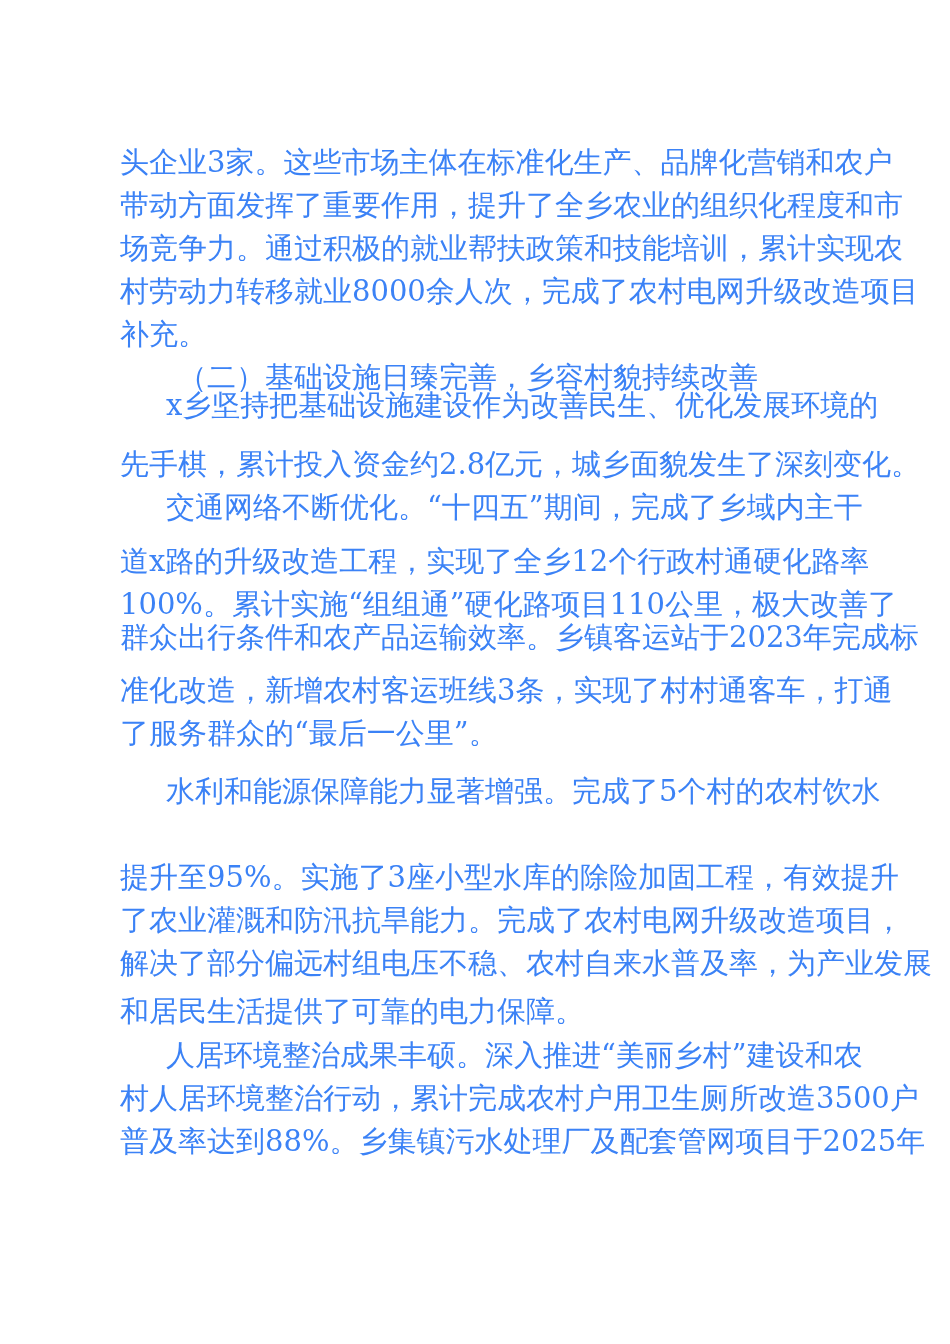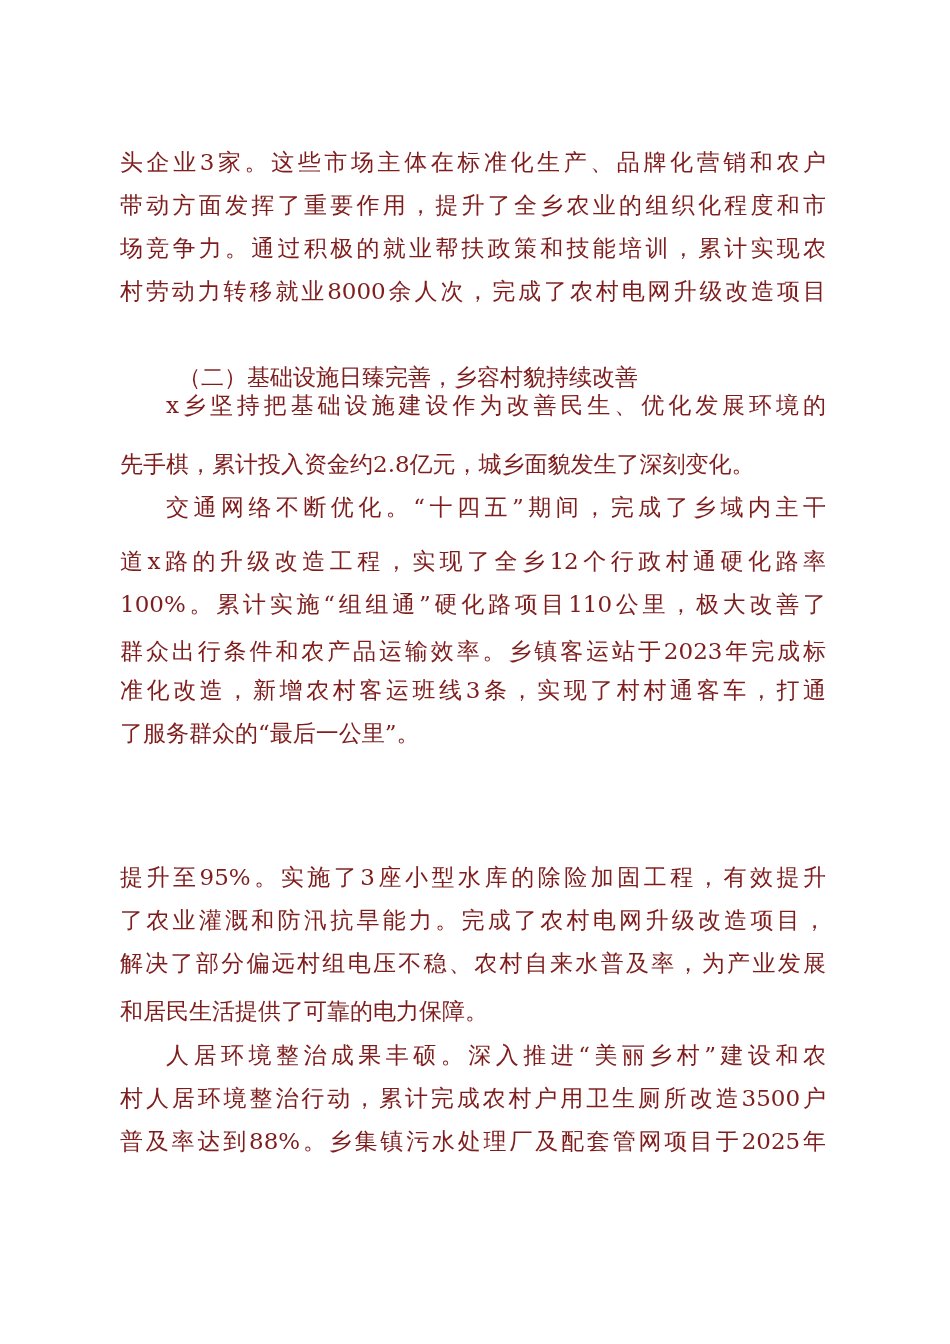--- a/index.html
+++ b/index.html
@@ -7,52 +7,54 @@
   .page {
     position: absolute; left: 0; top: 0; width: 950px; height: 1344px; background: #ffffff;
   }
   .line {
     position: absolute;
     left: 120px;
     width: 706px;
     height: 43px;
     line-height: 43px;
     font-family: "DejaVu Serif", "Liberation Serif", serif;
-    font-size: 23px;
-    color: #7f1d1d;
+    font-size: 29px;
+    color: #3b82f6;
     white-space: nowrap;
     text-align: justify;
     text-align-last: justify;
     letter-spacing: 0px;
   }
   .line.last { text-align-last: left; }
   .line.indent { left: 166px; width: 660px; }
   .line.heading { left: 178px; width: 600px; text-align-last: left; font-weight: normal; }
 </style>
 </head>
 <body>
 
 <div class="page">
   <div class="line" style="top:141px">头企业3家。这些市场主体在标准化生产、品牌化营销和农户</div>
   <div class="line" style="top:184px">带动方面发挥了重要作用，提升了全乡农业的组织化程度和市</div>
   <div class="line" style="top:227px">场竞争力。通过积极的就业帮扶政策和技能培训，累计实现农</div>
   <div class="line" style="top:270px">村劳动力转移就业8000余人次，完成了农村电网升级改造项目</div>
+  <div class="line last" style="top:313px">补充。</div>
 
   <div class="line heading" style="top:356px">（二）基础设施日臻完善，乡容村貌持续改善</div>
 
   <div class="line indent" style="top:384px">x乡坚持把基础设施建设作为改善民生、优化发展环境的</div>
   <div class="line last" style="top:443px">先手棋，累计投入资金约2.8亿元，城乡面貌发生了深刻变化。</div>
 
   <div class="line indent" style="top:486px">交通网络不断优化。“十四五”期间，完成了乡域内主干</div>
   <div class="line" style="top:540px">道x路的升级改造工程，实现了全乡12个行政村通硬化路率</div>
   <div class="line" style="top:583px">100%。累计实施“组组通”硬化路项目110公里，极大改善了</div>
-  <div class="line" style="top:630px">群众出行条件和农产品运输效率。乡镇客运站于2023年完成标</div>
+  <div class="line" style="top:616px">群众出行条件和农产品运输效率。乡镇客运站于2023年完成标</div>
   <div class="line" style="top:669px">准化改造，新增农村客运班线3条，实现了村村通客车，打通</div>
   <div class="line last" style="top:712px">了服务群众的“最后一公里”。</div>
 
+  <div class="line indent" style="top:770px">水利和能源保障能力显著增强。完成了5个村的农村饮水</div>
   <div class="line" style="top:856px">提升至95%。实施了3座小型水库的除险加固工程，有效提升</div>
   <div class="line" style="top:899px">了农业灌溉和防汛抗旱能力。完成了农村电网升级改造项目，</div>
   <div class="line" style="top:942px">解决了部分偏远村组电压不稳、农村自来水普及率，为产业发展</div>
   <div class="line last" style="top:990px">和居民生活提供了可靠的电力保障。</div>
 
   <div class="line indent" style="top:1034px">人居环境整治成果丰硕。深入推进“美丽乡村”建设和农</div>
   <div class="line" style="top:1077px">村人居环境整治行动，累计完成农村户用卫生厕所改造3500户</div>
   <div class="line" style="top:1120px">普及率达到88%。乡集镇污水处理厂及配套管网项目于2025年</div>
 </div>
 

